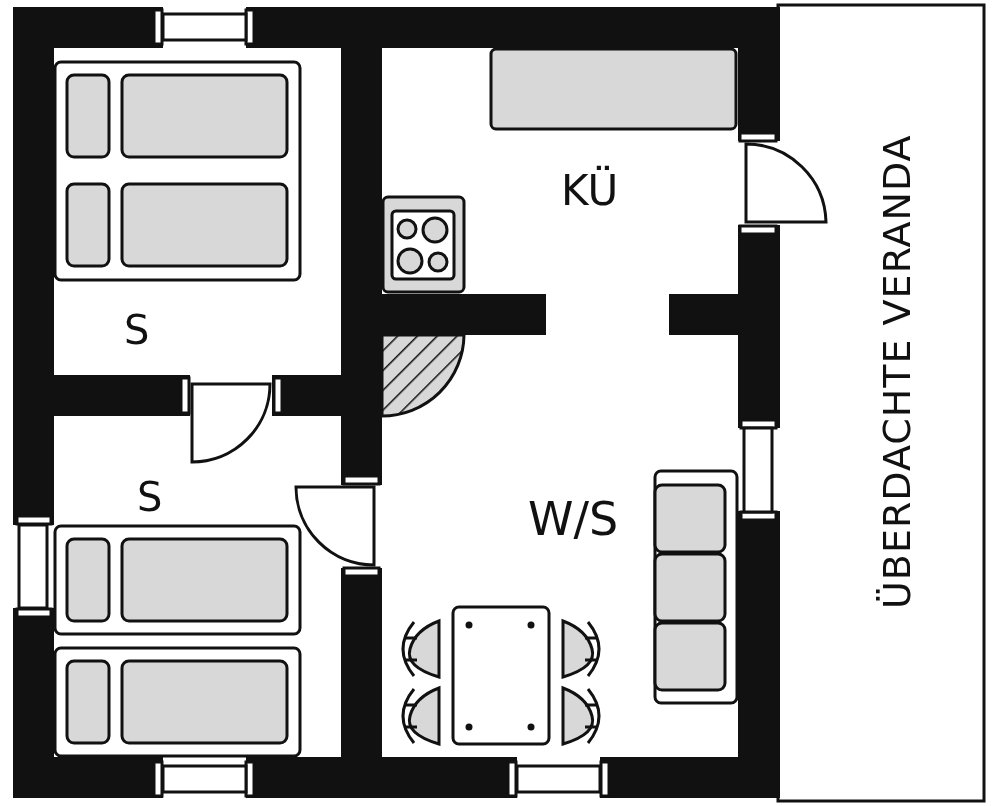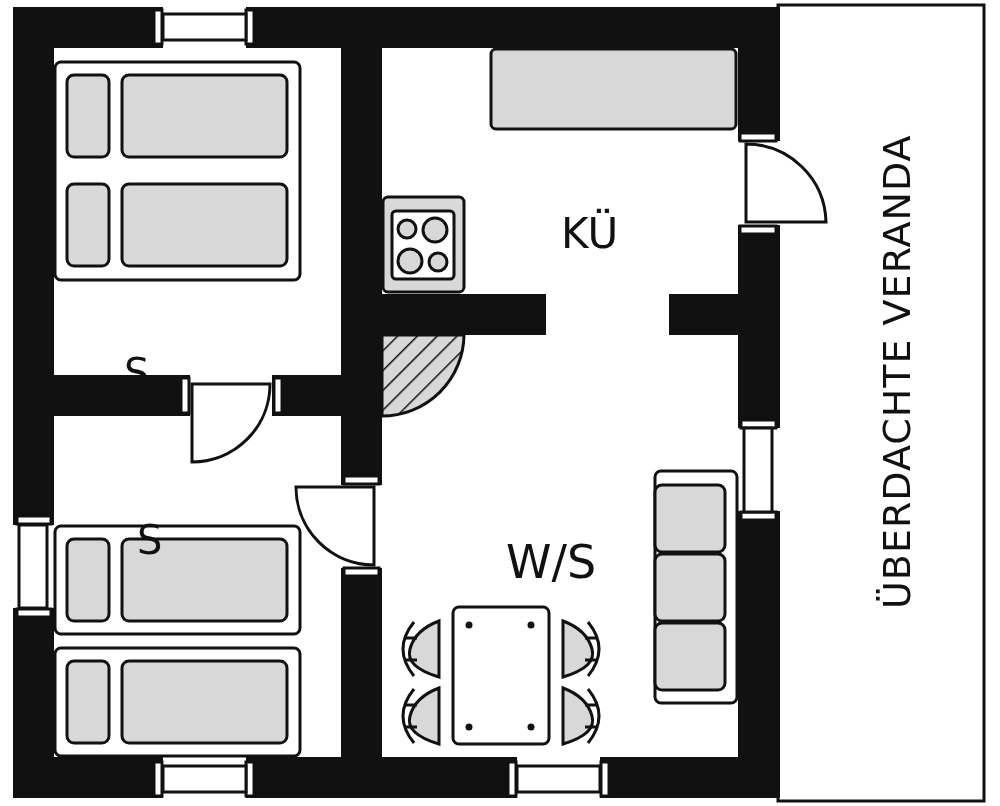--- a/index.html
+++ b/index.html
@@ -3,21 +3,21 @@
 <meta charset="utf-8">
 <style>
   html, body { margin: 0; padding: 0; background: #ffffff; }
   #stage { position: relative; width: 1000px; height: 806px; overflow: hidden; background: #fff; }
   svg { position: absolute; left: 0; top: 0; }
   .wall { fill: #111111; }
   .furn { fill: #d8d8d8; stroke: #111; stroke-width: 3; }
   .frame { fill: #ffffff; stroke: #111; stroke-width: 3; }
   .line { fill: none; stroke: #111; stroke-width: 3; }
   .win { fill: #ffffff; stroke: #111; stroke-width: 3; }
-  .label { position: absolute; font-family: "DejaVu Sans", sans-serif; color: #111; font-weight: 400; line-height: 1; white-space: nowrap; margin-top: 43px; }
+  .label { position: absolute; font-family: "DejaVu Sans", sans-serif; color: #111; font-weight: 400; line-height: 1; white-space: nowrap; }
   .veranda-label { position: absolute; font-family: "DejaVu Sans", sans-serif; color: #111; font-size: 38px; letter-spacing: 1px; white-space: nowrap; transform-origin: center center; }
 </style>
 </head>
 <body>
 
 <div id="stage">
   <svg width="1000" height="806" viewBox="0 0 1000 806">
 
     <rect x="778" y="5" width="206" height="796" fill="#fff" stroke="#111" stroke-width="3"></rect>
 
@@ -187,16 +187,16 @@
         <path class="furn" d="M563 688 L563 744 Q597 734 592 716 Q587 697 563 688 Z"></path>
         <path class="line" d="M588 689 Q610 716 588 743"></path>
         <path class="line" d="M585 705 L596 705 M585 727 L596 727"></path>
       </g>
     </g>
   </svg>
 
   <div class="label" style="left:124px; top:310px; font-size:40px;">S</div>
   <div class="label" style="left:137px; top:477px; font-size:40px;">S</div>
   <div class="label" style="left:561px; top:170px; font-size:42px;">KÜ</div>
-  <div class="label" style="left:506px; top:496px; font-size:46px;">W/S</div>
+  <div class="label" style="left:528px; top:496px; font-size:46px;">W/S</div>
 
   <div class="veranda-label" style="left:692px; top:382px; width:410px; text-align:center; transform: rotate(-90deg);">ÜBERDACHTE VERANDA</div>
 </div>
 
 </body></html>

